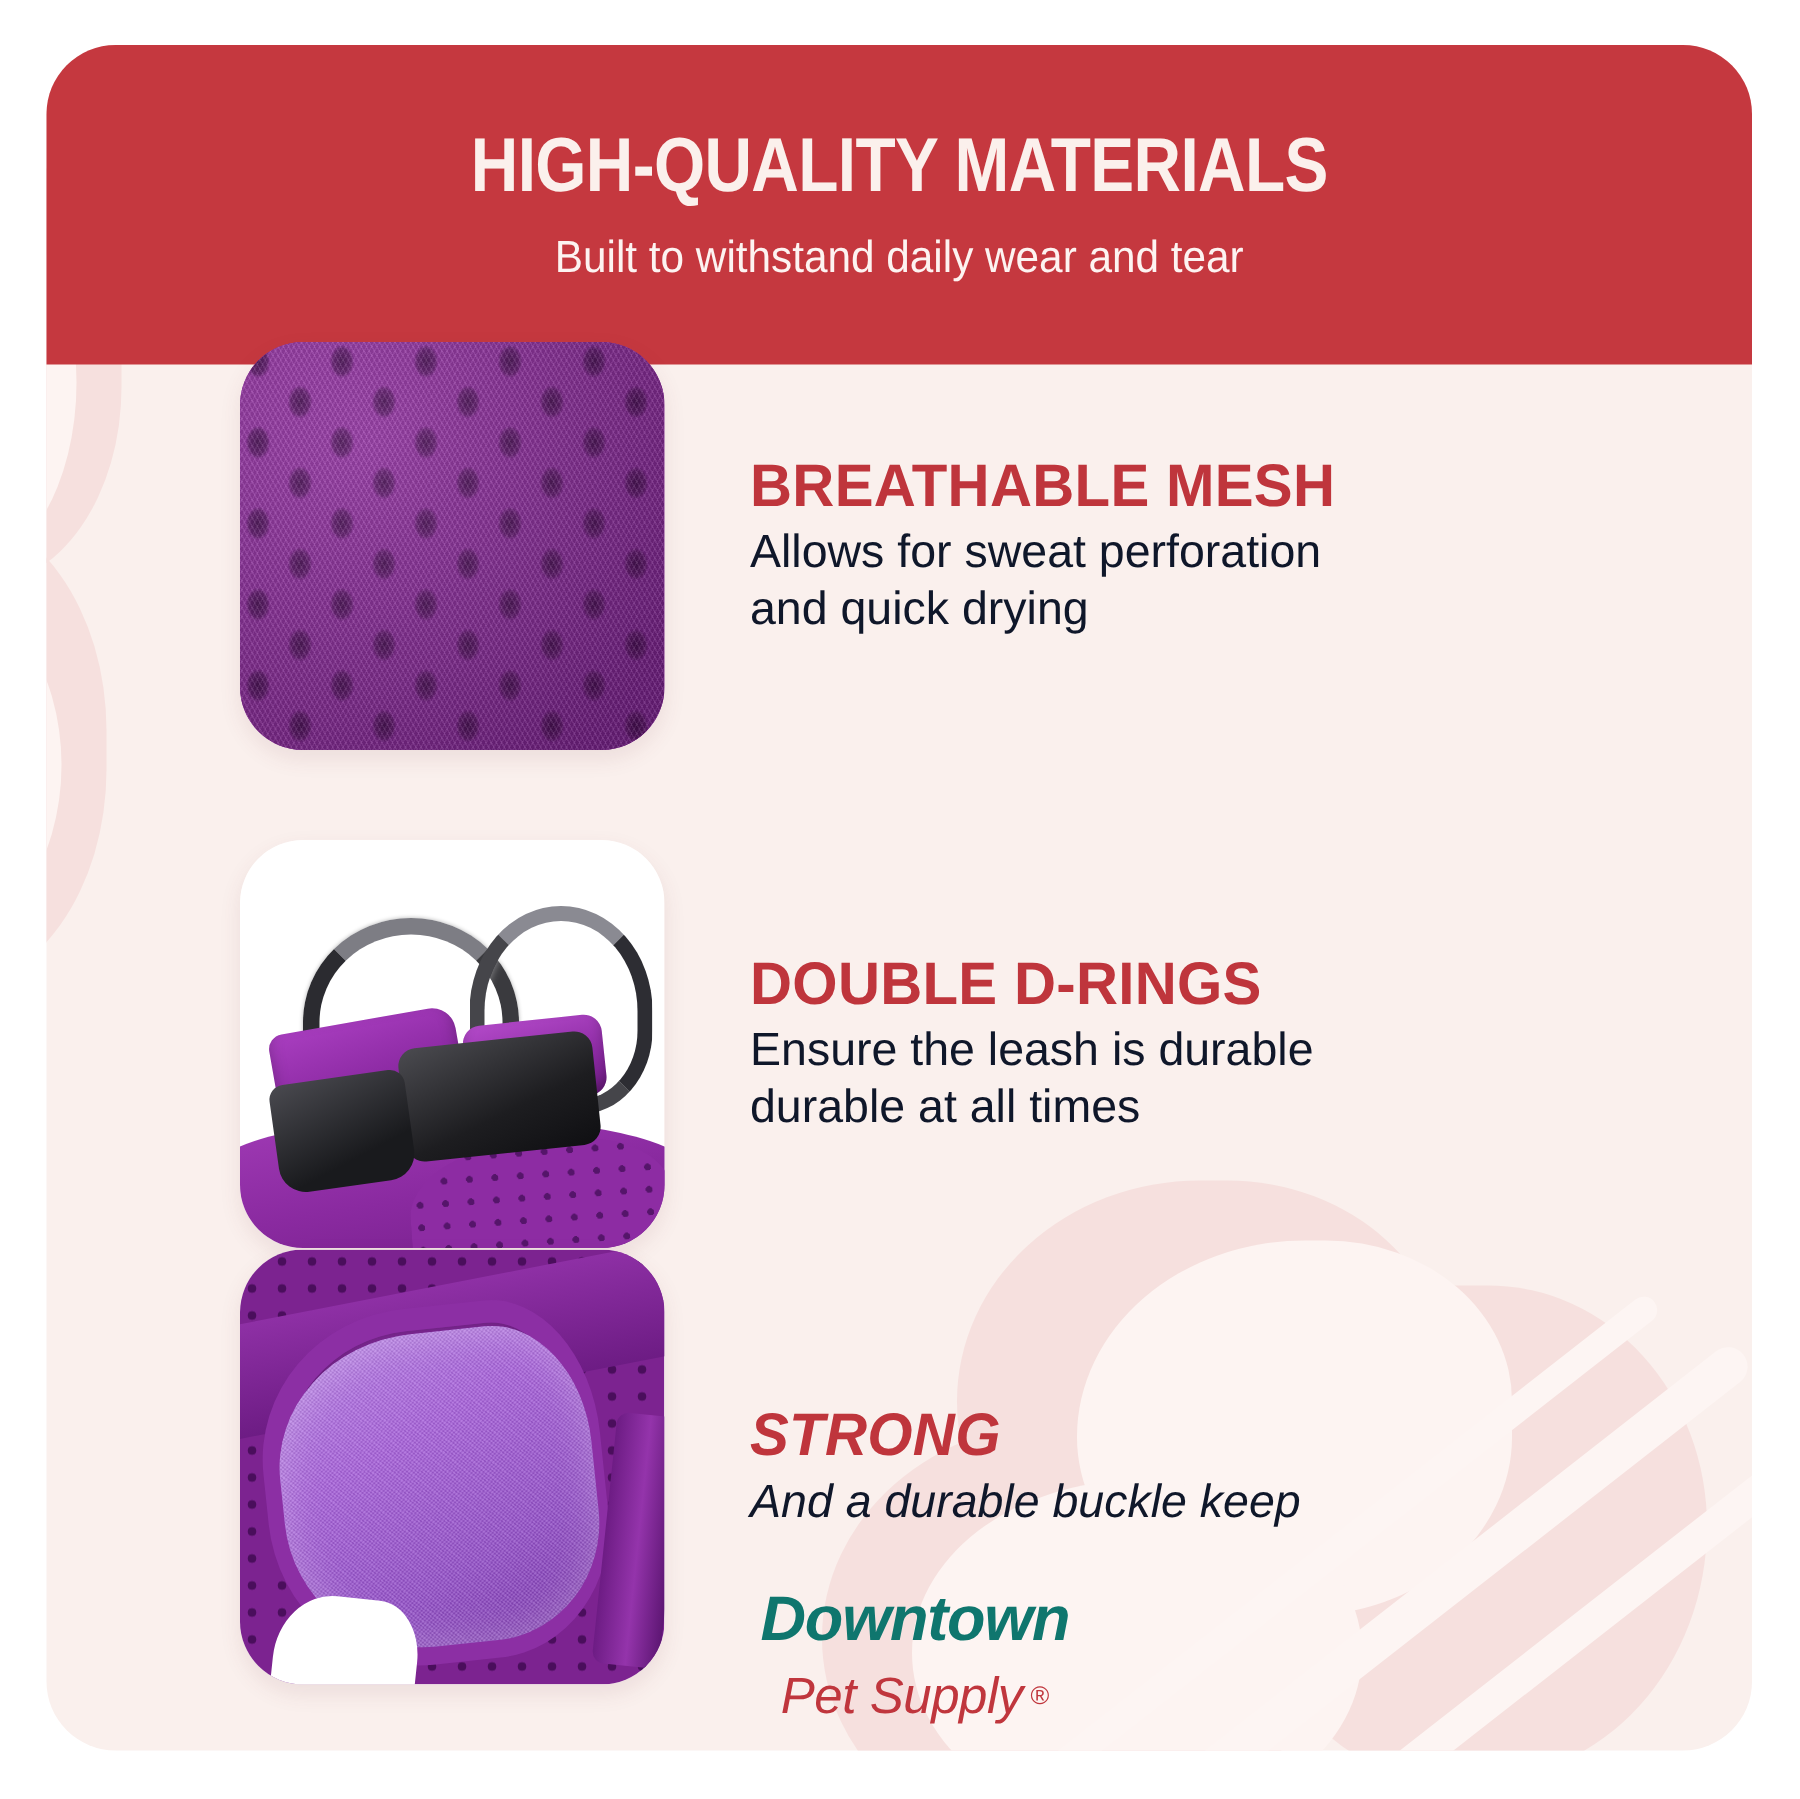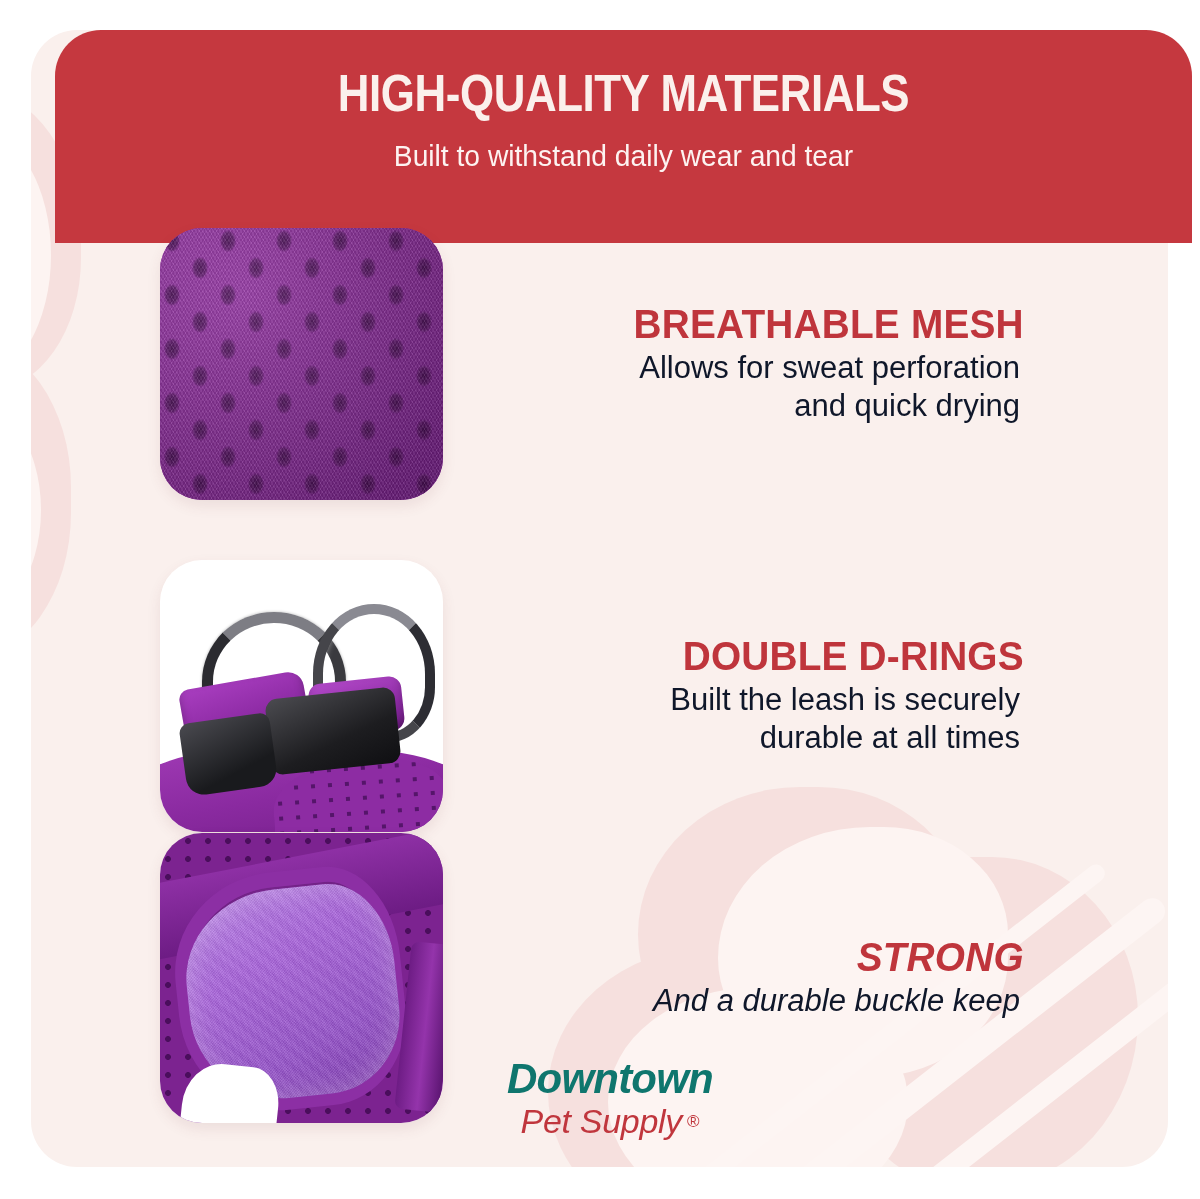--- a/index.html
+++ b/index.html
@@ -52,24 +52,23 @@
   
   .header {
     position: absolute;
     left: 31px;
     top: 30px;
     width: 1137px;
     height: 213px;
     background: #c5383f;
     border-radius: 46px 46px 0 0;
     box-sizing: border-box;
-    padding-top: 38px;
+    padding-top: 54px;
     text-align: center;
     overflow: hidden;
-    margin-left: 24px;
   }
   .header-title {
     color: #fbf0ec;
     font-size: 51px;
     font-weight: bold;
     letter-spacing: -0.5px;
     line-height: 1;
     transform: scaleX(0.86);
     transform-origin: center;
     white-space: nowrap;
@@ -105,21 +104,20 @@
     border-radius: 42px;
     overflow: hidden;
     flex: 0 0 auto;
     box-shadow: 0 6px 14px rgba(120, 60, 70, 0.10);
   }
   .f3 .thumb { height: 290px; }
 
   .ftext {
     margin-left: 57px;
     flex: 1 1 auto;
-    text-align: right;
   }
   .ftitle {
     color: #bf353c;
     font-size: 40px;
     font-weight: bold;
     letter-spacing: 0.2px;
     line-height: 1.05;
     margin: 0 0 4px 0;
     transform: scaleX(0.97);
     transform-origin: left center;
@@ -280,21 +278,21 @@
     letter-spacing: -0.8px;
     display:block;
   }
   .logo-bot {
     color: #c0363d;
     font-size: 34px;
     font-style: italic;
     font-weight: normal;
     letter-spacing: -0.3px;
     display:inline-block;
-    margin-top: 4px;
+    margin-top: 14px;
   }
   .logo-reg {
     color: #c0363d;
     font-size: 17px;
     vertical-align: super;
     margin-left: 5px;
     font-style: normal;
   }
 </style>
 </head>
@@ -348,21 +346,21 @@
         <div class="dr-ring1"></div>
         <div class="dr-ring2"></div>
         <div class="dr-strapA"></div>
         <div class="dr-strapB"></div>
         <div class="dr-buckle"></div>
         <div class="dr-buckle2"></div>
       </div>
     </div>
     <div class="ftext">
       <div class="ftitle">DOUBLE D-RINGS</div>
-      <div class="fbody">Built the leash is securely</div>
+      <div class="fbody">Ensure the leash is durable</div>
       <div class="fbody">durable at all times</div>
     </div>
   </div>
 
   <div class="feature f3">
     <div class="thumb">
       <div class="strong3">
         <div class="s3-mesh"></div>
         <div class="s3-band"></div>
         <div class="s3-trim"></div>

